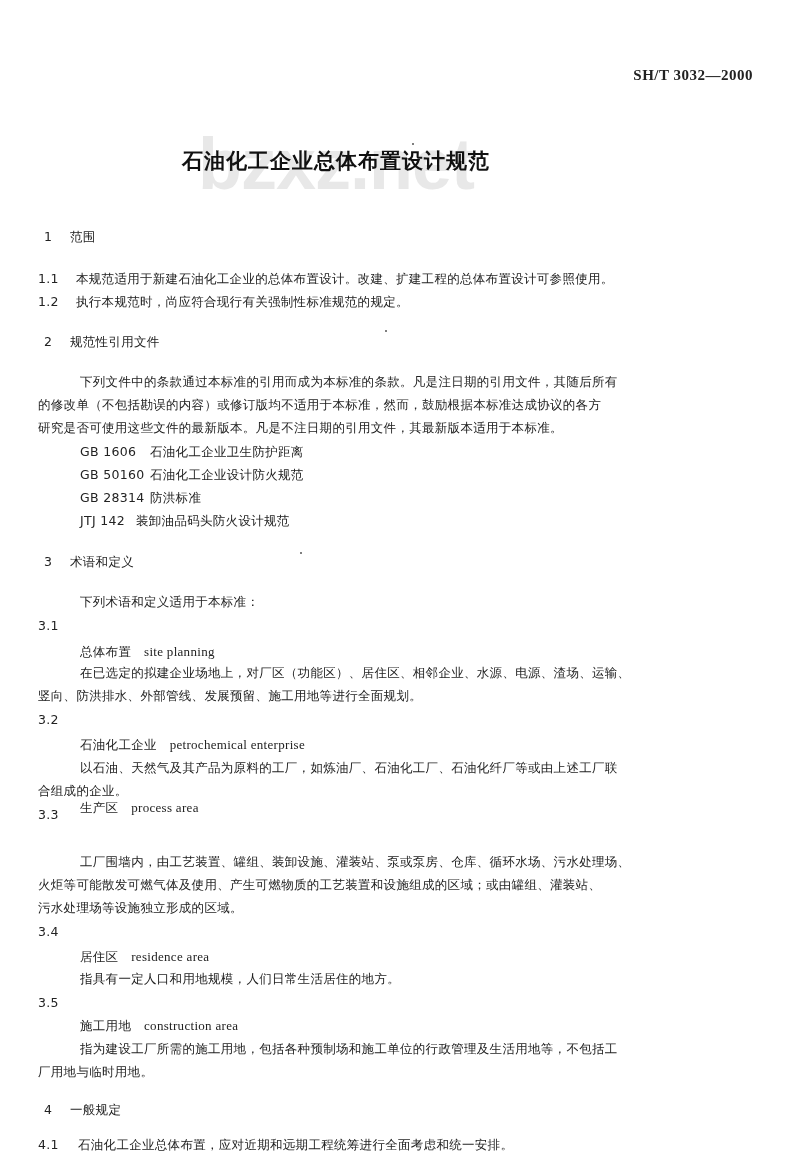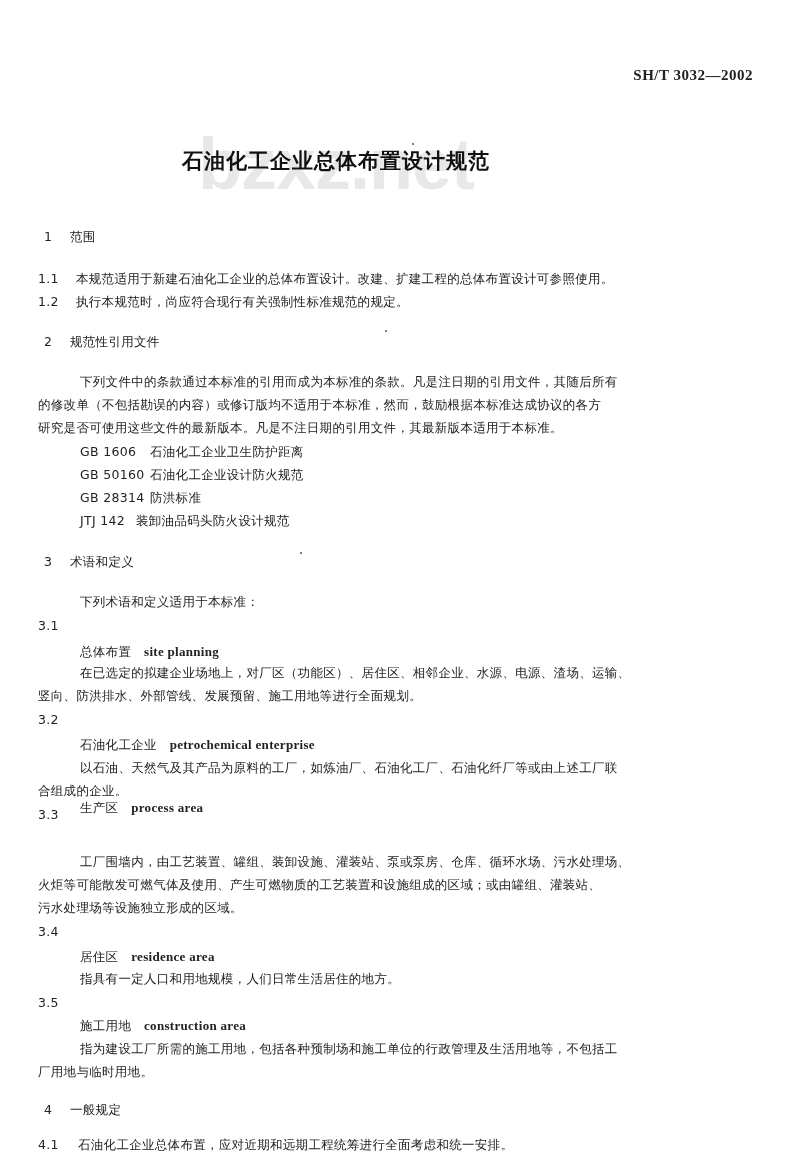--- a/index.html
+++ b/index.html
@@ -22,30 +22,30 @@
   .doc-title {
     position: absolute; left: 0; width: 672px; top: 147px;
     text-align: center; font-size: 21px; font-weight: bold; color: #111;
     letter-spacing: 1px; z-index: 1;
   }
   .line {
     position: absolute; font-size: 12.5px; white-space: nowrap; color: #222;
     line-height: 16px; z-index: 1; letter-spacing: 0.3px;
   }
   .num { display: inline-block; }
-  .term-en { font-family: "Liberation Serif", "DejaVu Serif", serif; font-weight: bold; font-size: 13px; }
+  .term-en { font-family: "Liberation Serif", "DejaVu Serif", serif; font-weight: normal; font-size: 13px; }
   .term-cn { font-weight: normal; }
   .dot { position: absolute; width: 2px; height: 2px; background: #555; border-radius: 1px; }
 </style>
 </head>
 <body>
 
 <div>
 
-  <div class="doc-code">SH/T 3032—2002</div>
+  <div class="doc-code">SH/T 3032—2000</div>
 
   <div class="watermark">bzxz.net</div>
 
   <div class="doc-title">石油化工企业总体布置设计规范</div>
 
   <span class="dot" style="left:412px;top:143px"></span>
   <span class="dot" style="left:385px;top:330px"></span>
   <span class="dot" style="left:300px;top:552px"></span>
 
   <div class="line" style="left:44px;top:229px">

